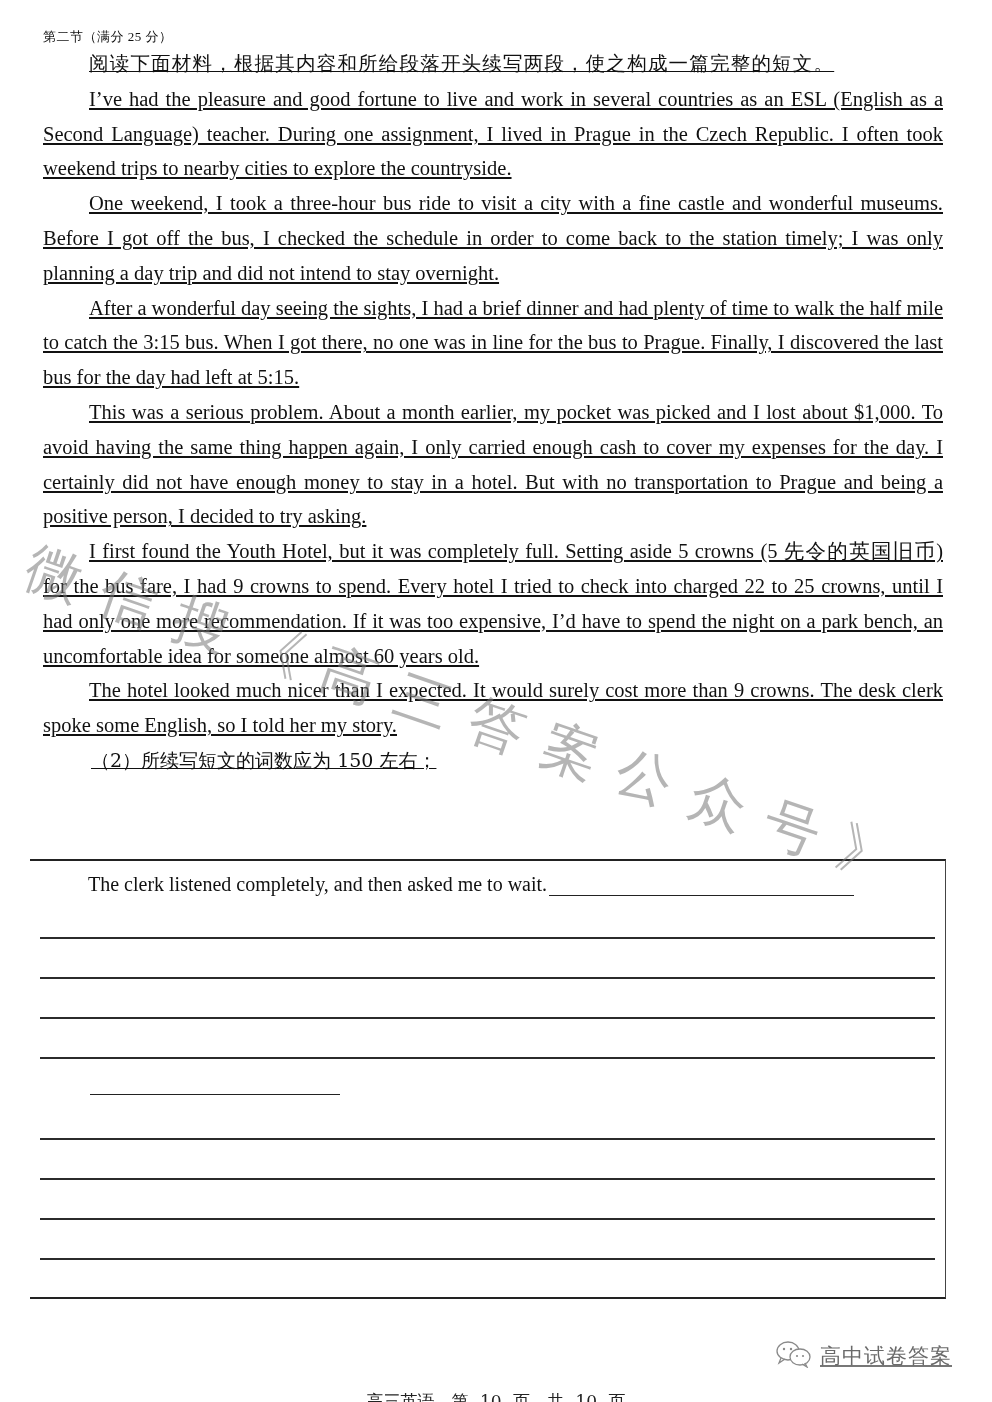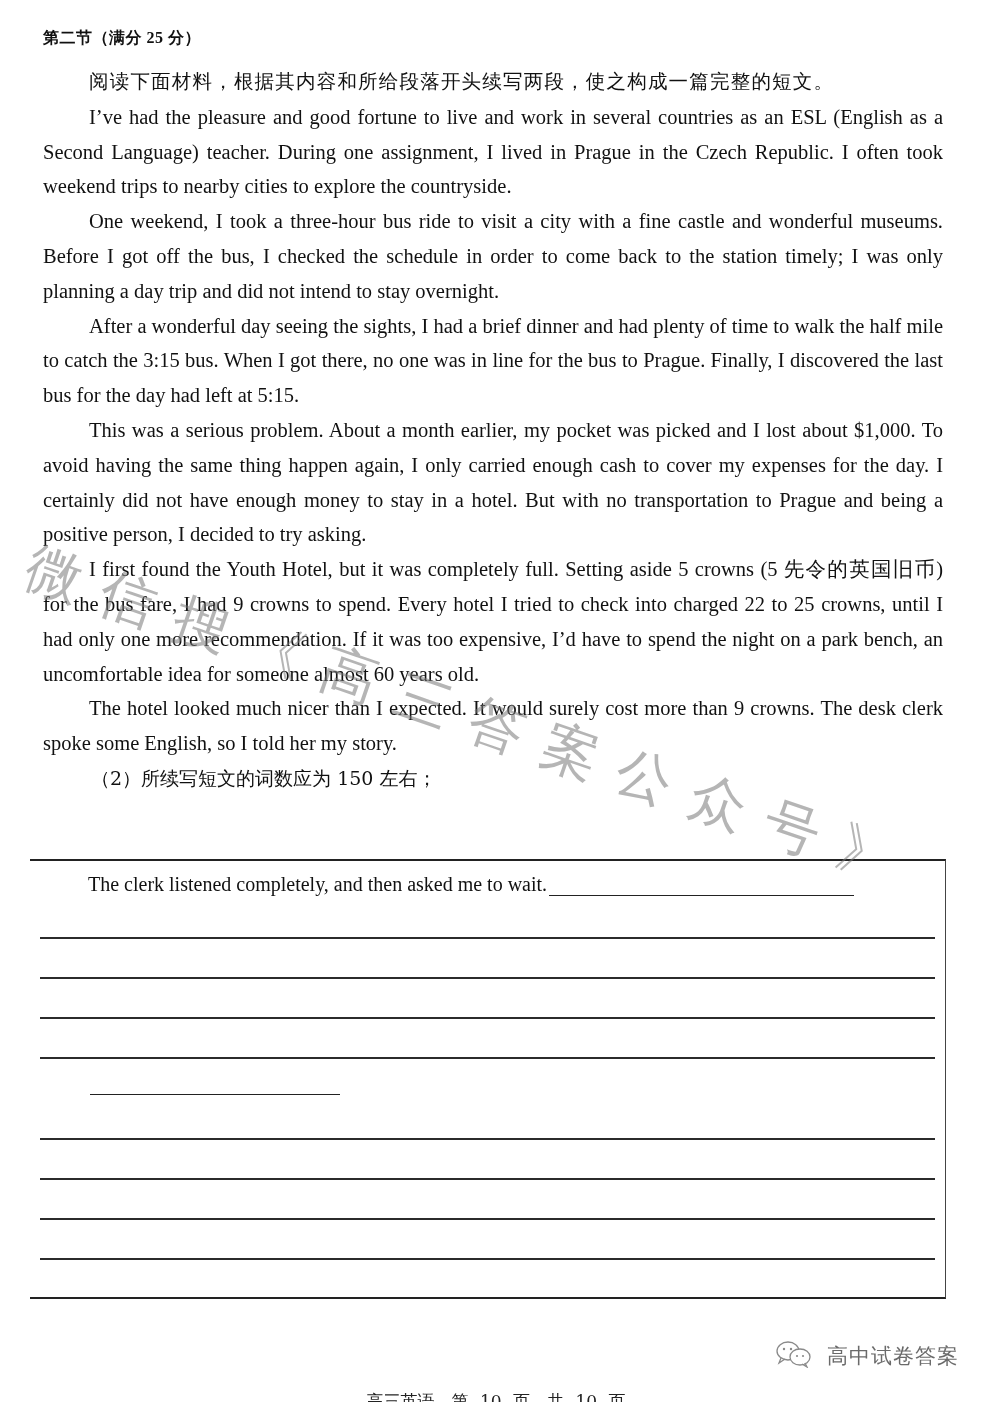--- a/index.html
+++ b/index.html
@@ -16,31 +16,32 @@
       color: #111;
     }
     .page {
       position: absolute;
       left: 0; top: 0;
       width: 992px; height: 1402px;
     }
     .section-title {
       position: absolute;
       left: 43px; top: 28px;
-      font-size: 16px;
-      font-weight: bold;
+      font-size: 13px;
+      font-weight: normal;
       letter-spacing: 0.5px;
     }
     .content {
       position: absolute;
       left: 43px;
-      top: 65px;
+      top: 47px;
       width: 900px;
       font-size: 20.5px;
       line-height: 34.8px;
+      text-decoration: underline;
     }
     .content p {
       margin: 0;
       text-indent: 46px;
       text-align: justify;
     }
     .content p.cn {
       font-family: "DejaVu Serif", serif;
       font-size: 19.5px;
       letter-spacing: 1.2px;
@@ -100,22 +101,23 @@
       pointer-events: none;
       font-weight: 200;
       -webkit-text-stroke: 0;
     }
     .logo-mark {
       position: absolute;
       left: 774px;
       top: 1340px;
       display: flex;
       align-items: center;
-      gap: 13px;
+      gap: 6px;
       color: #777;
+      text-decoration: underline;
     }
     .logo-mark .logo-text {
       font-family: "DejaVu Sans", sans-serif;
       font-size: 21px;
       color: #6a6a6a;
       letter-spacing: 1px;
     }
     .footer {
       position: absolute;
       left: 0;

